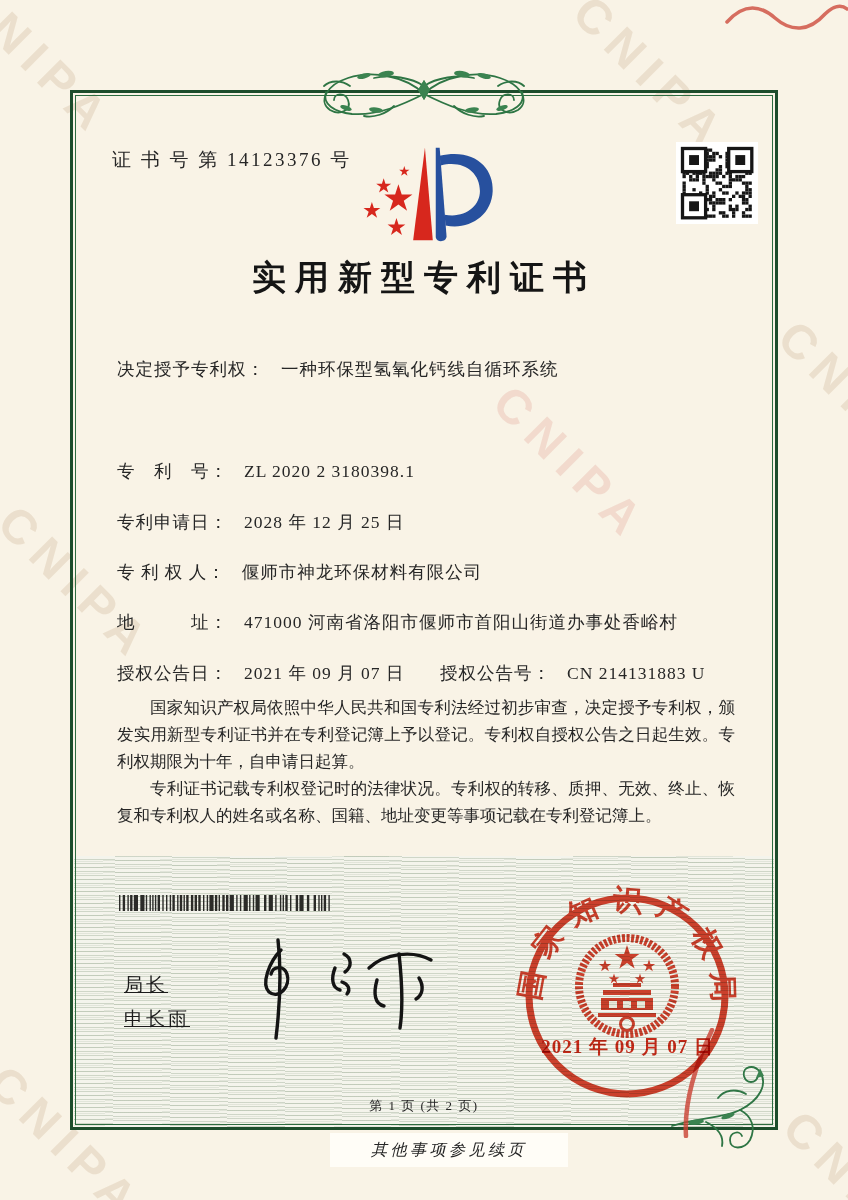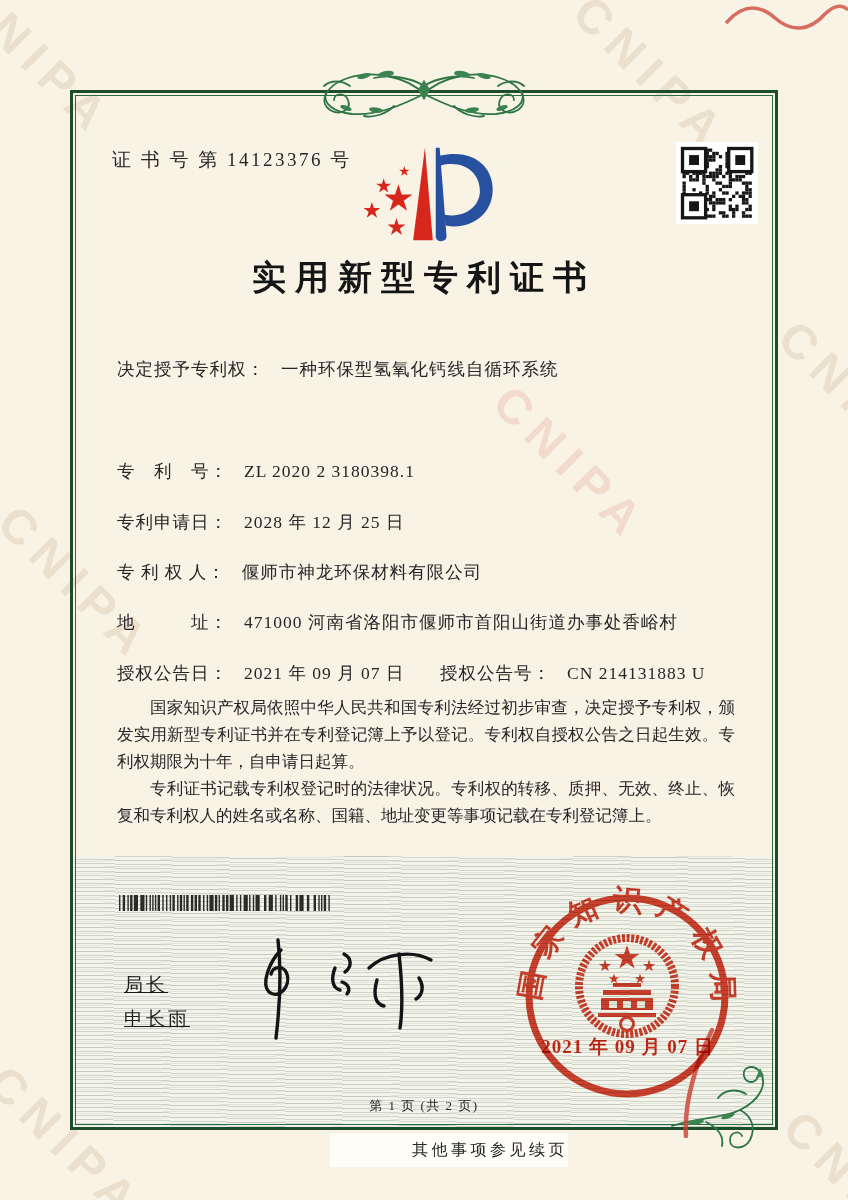--- a/index.html
+++ b/index.html
@@ -28,21 +28,21 @@
   .flabel{margin-right:16px;}
   .fpair2{position:absolute;left:323px;top:0;}
   .body-text{left:117px;top:694px;width:618px;font-size:16.5px;line-height:27px;
              text-align:justify;z-index:3;}
   .body-text p{margin:0;text-indent:2em;}
   .director{left:124px;font-family:"Liberation Sans","DejaVu Sans",sans-serif;
             font-size:19px;letter-spacing:3px;color:#1b1b1b;z-index:3;text-decoration:underline;}
   .page-info{left:70px;top:1097px;width:708px;text-align:center;font-size:13px;
              letter-spacing:1.5px;z-index:3;}
   .note-box{left:330px;top:1133px;width:238px;height:34px;background:#fffdf7;z-index:3;
-            display:flex;align-items:center;justify-content:flex-end;font-size:16px;letter-spacing:3.5px;}
+            display:flex;align-items:center;justify-content:center;font-size:16px;letter-spacing:3.5px;font-style:italic;}
   .qr-box{left:676px;top:142px;width:82px;height:82px;background:#fff;z-index:3;}
   .seal-wrap{left:515px;top:884px;width:224px;height:224px;z-index:5;mix-blend-mode:multiply;opacity:.93;}
   .seal-date{left:520px;top:1034px;width:215px;text-align:center;font-size:19px;font-weight:700;
              letter-spacing:1px;color:#cf2c1a;z-index:6;mix-blend-mode:multiply;}
   svg{display:block;}
 </style>
 </head>
 <body>
 
 <div class="page">

